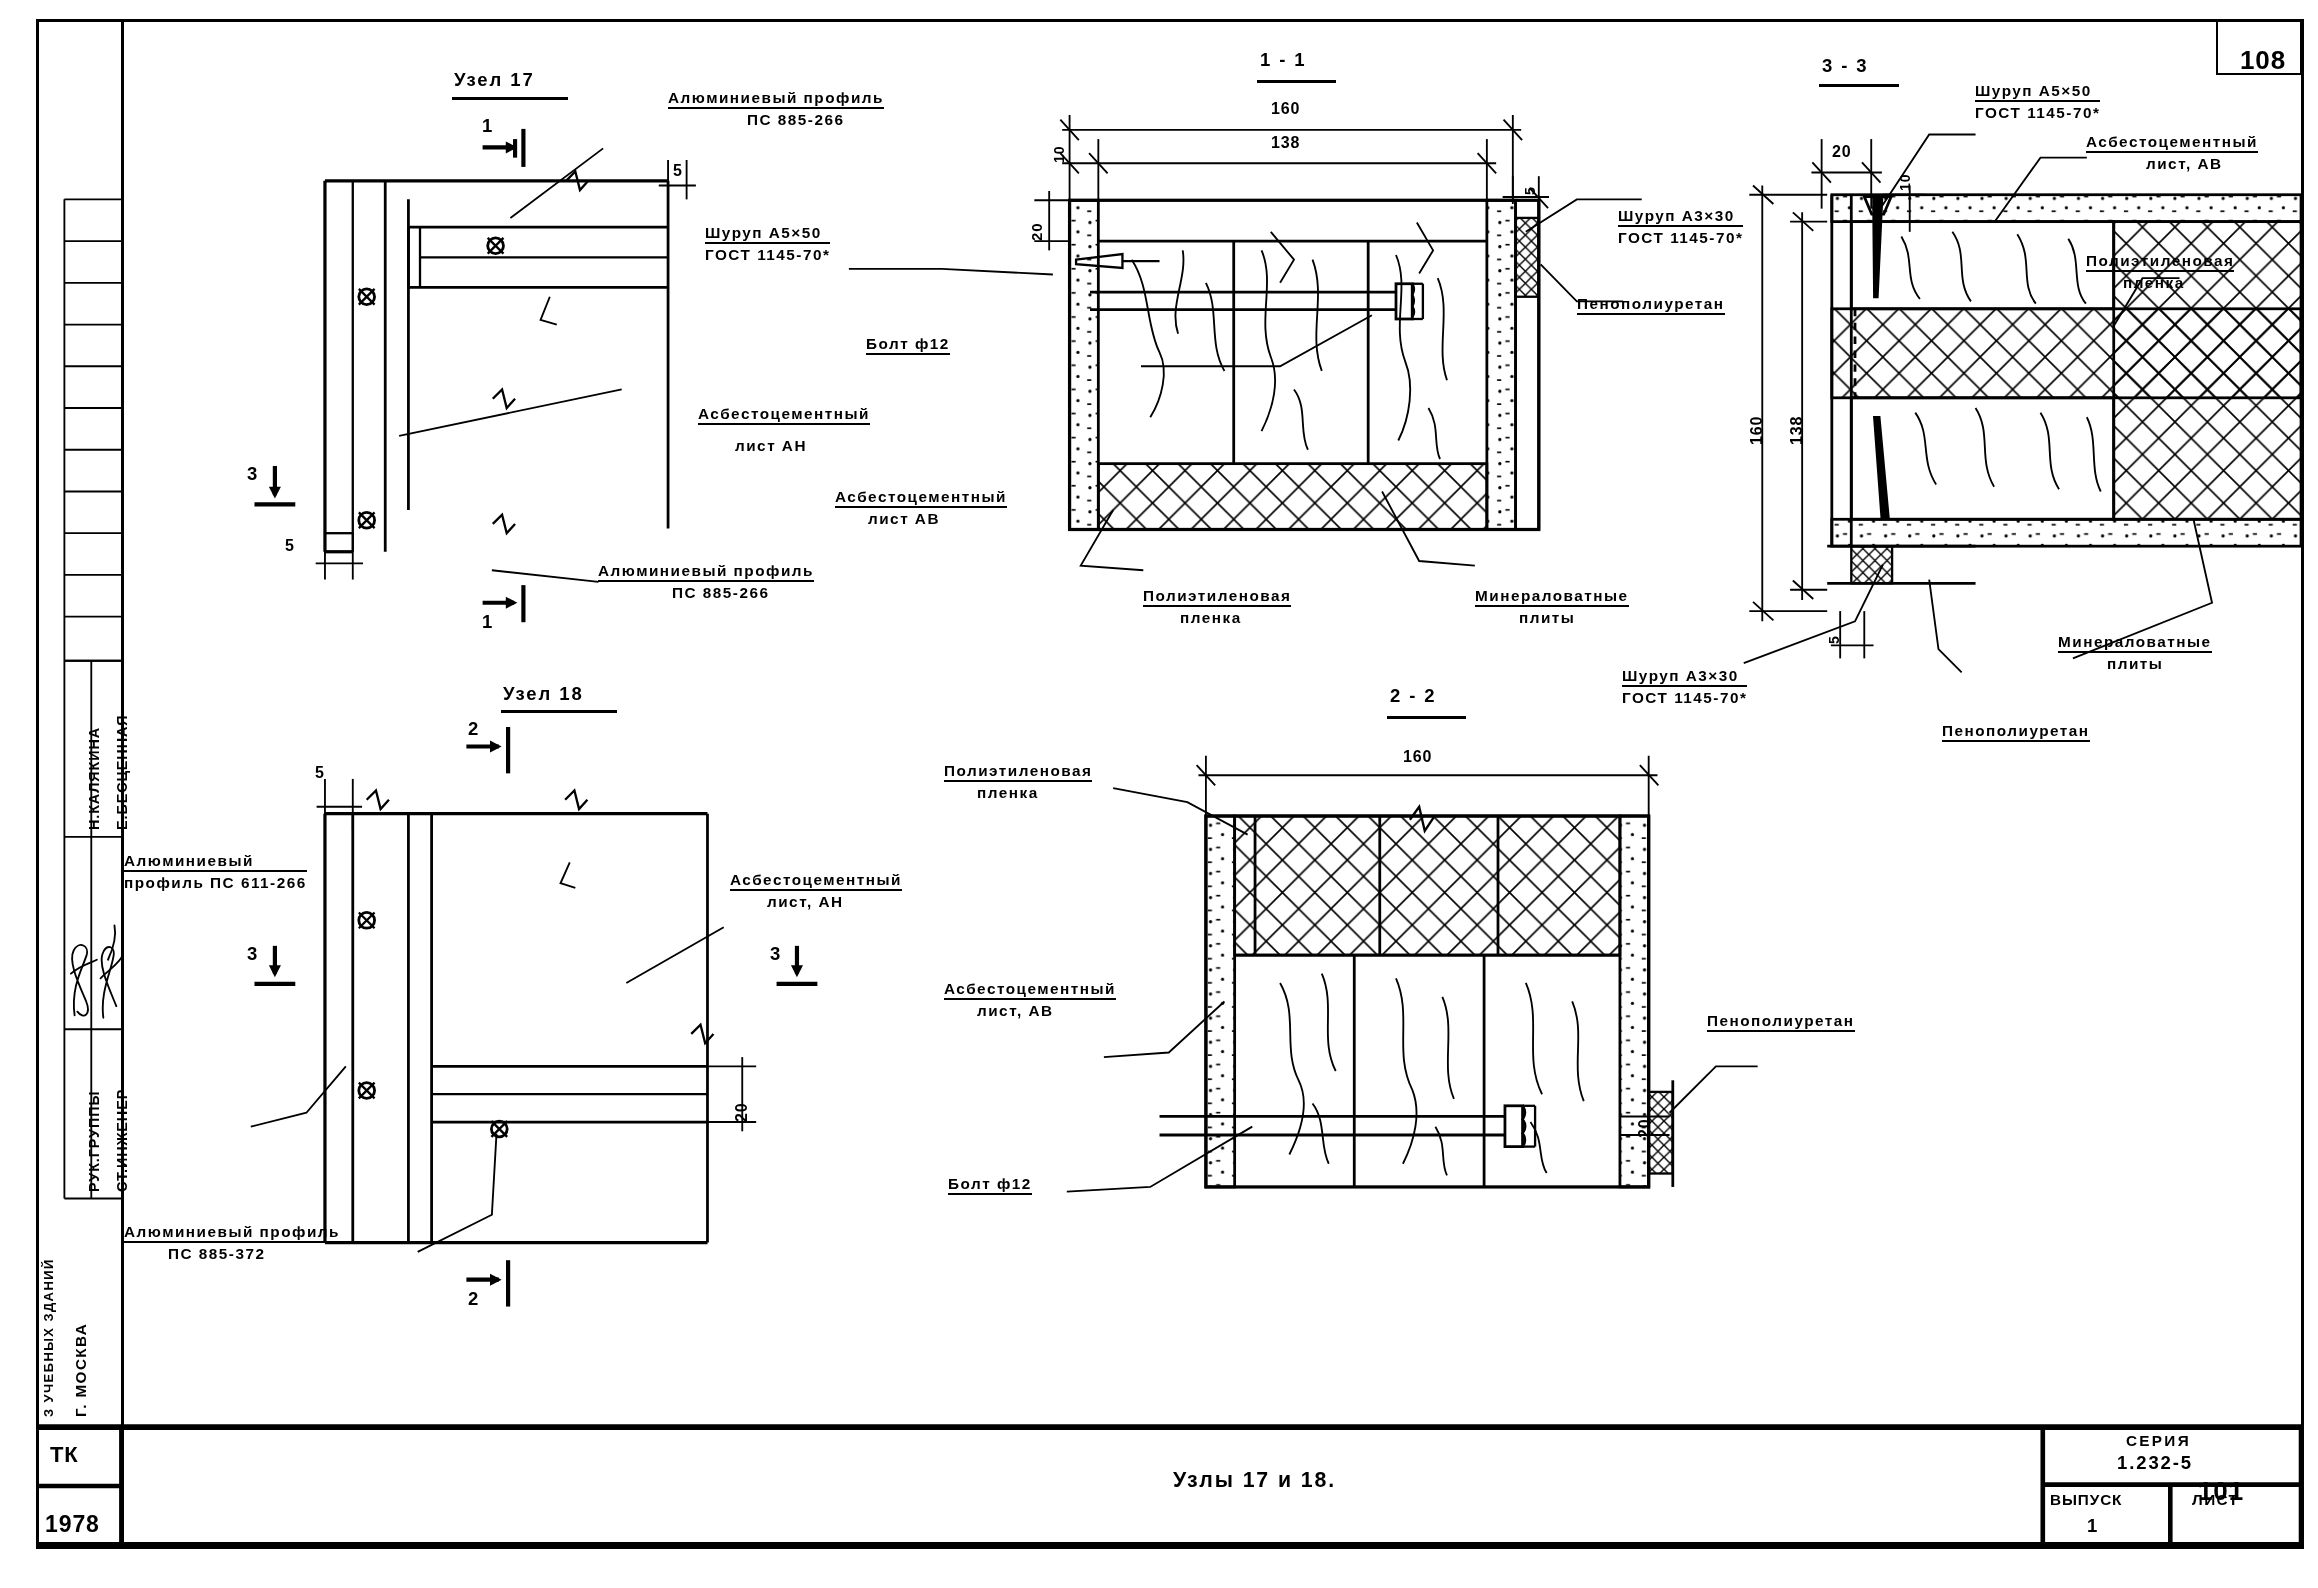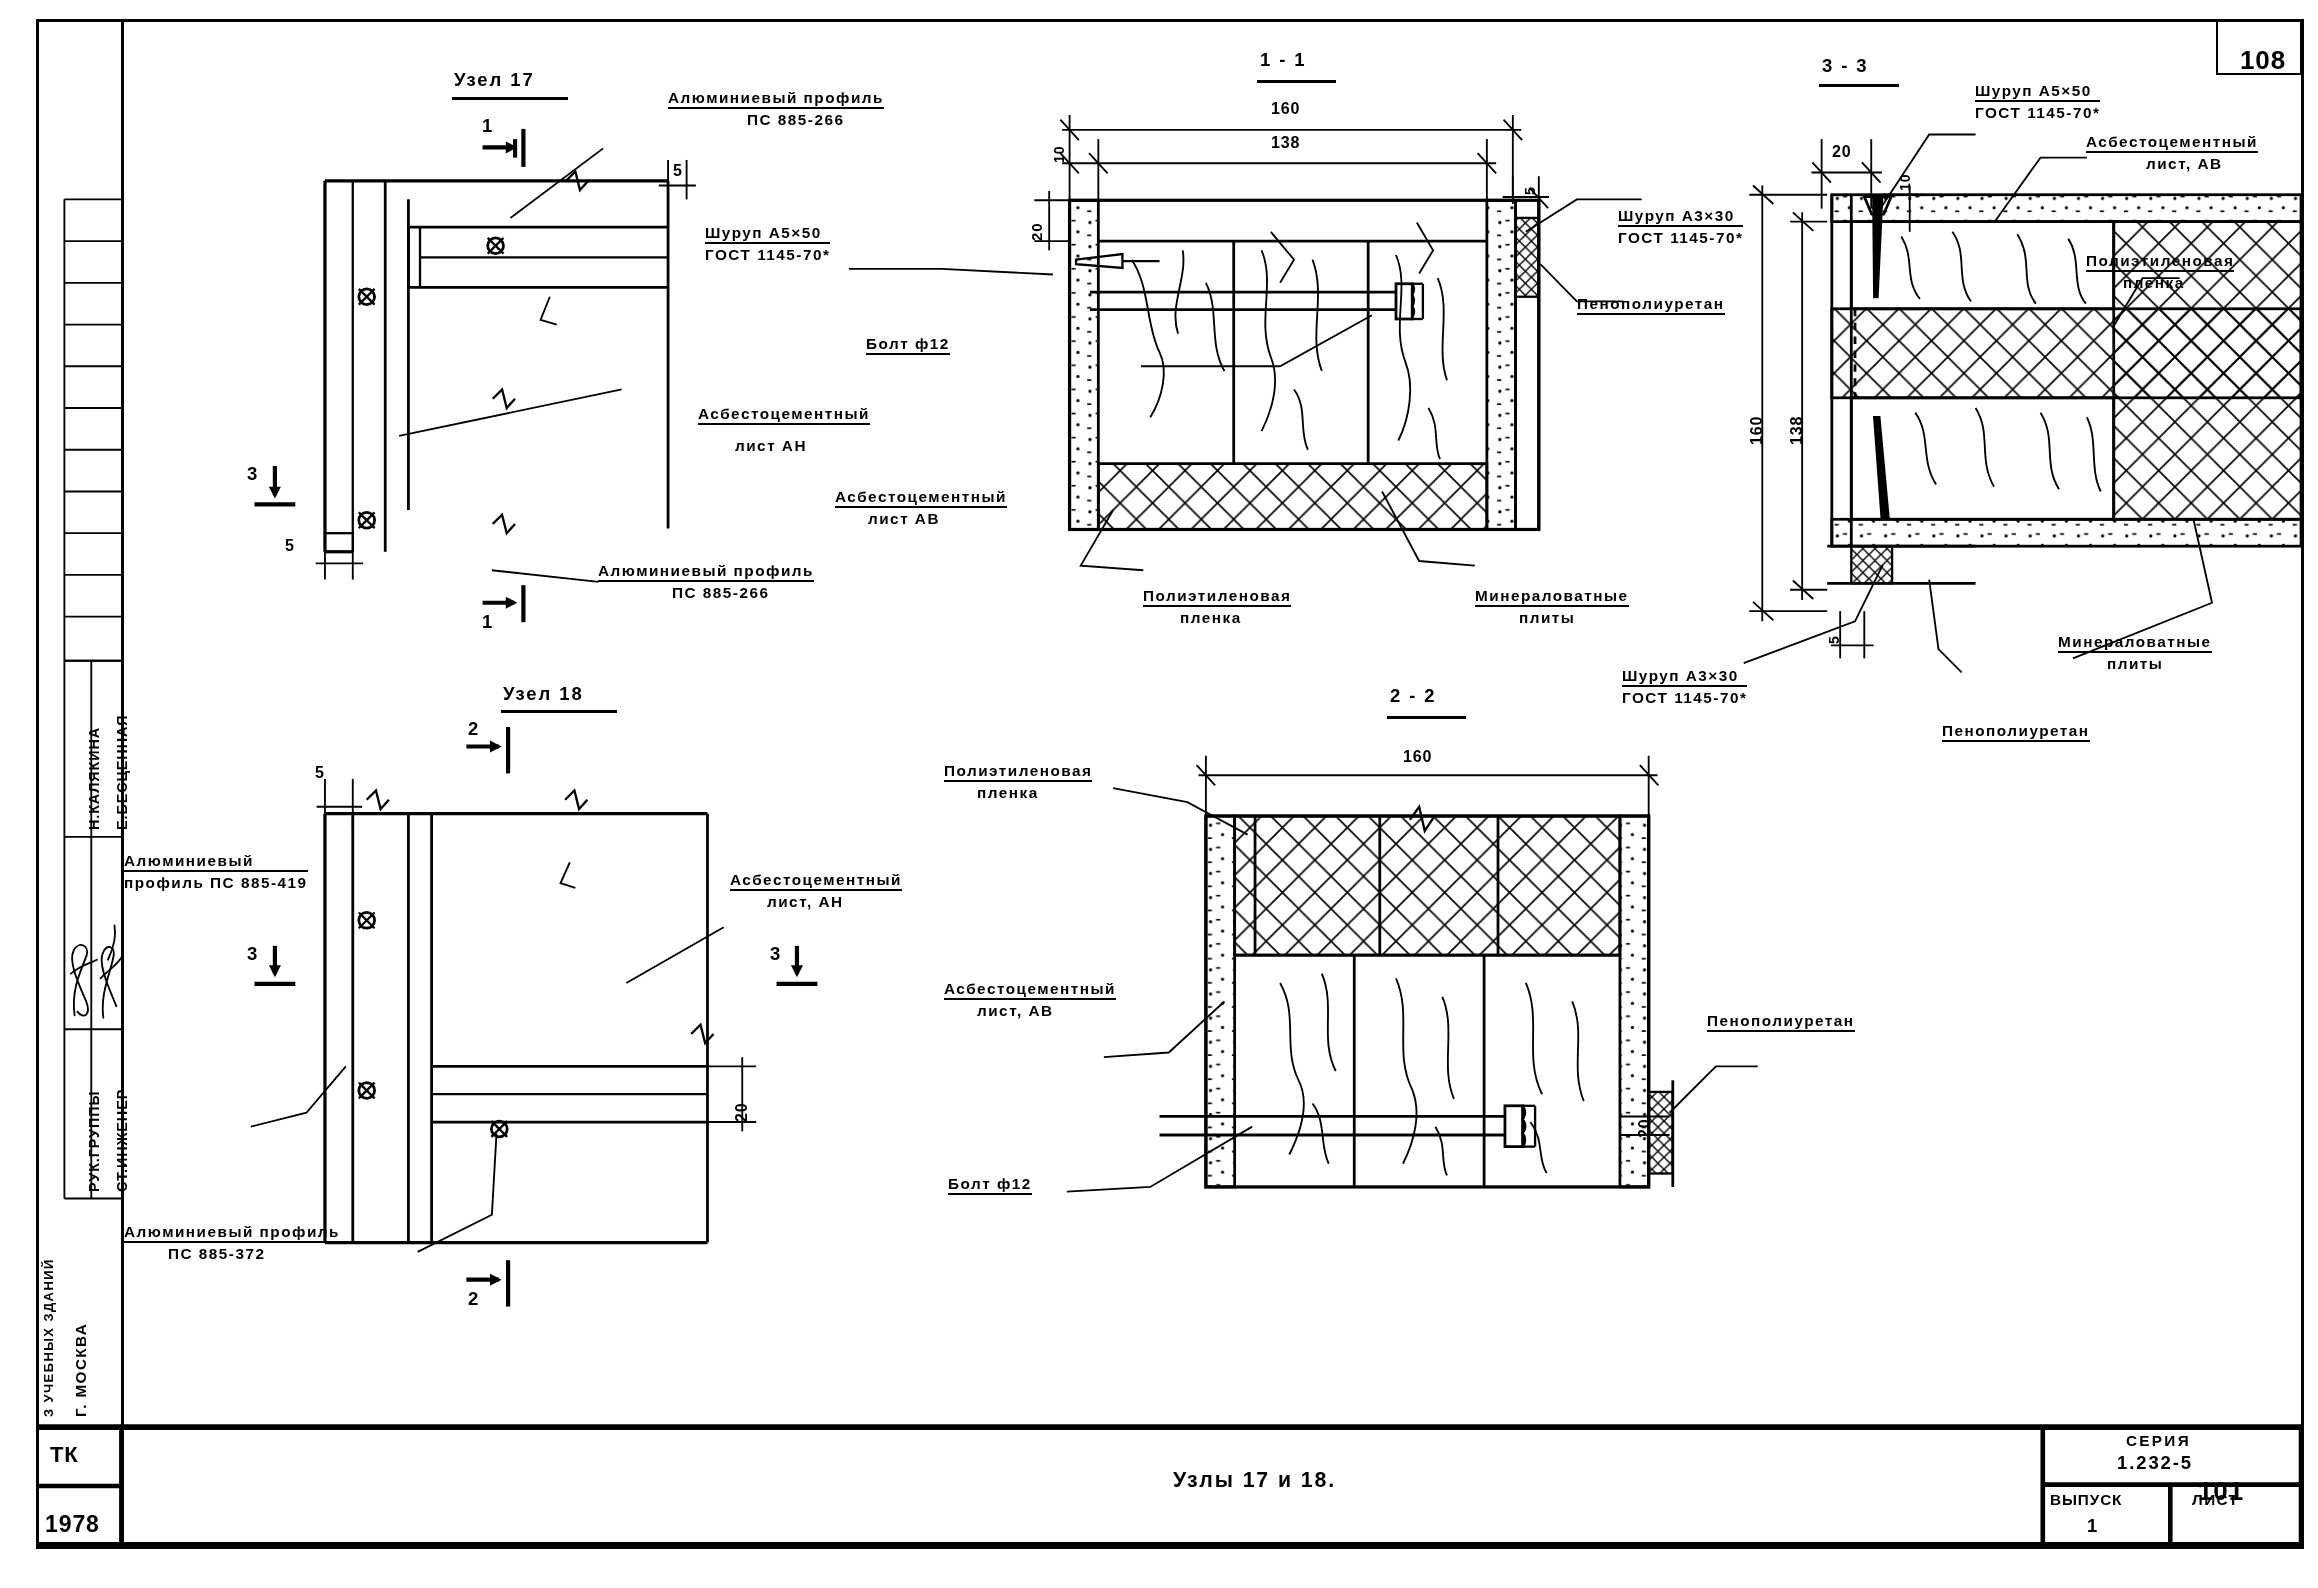--- a/index.html
+++ b/index.html
@@ -315,21 +315,21 @@
   <div class="tx seccap" style="left:468px; top:719px;">2</div>
   <div class="tx seccap" style="left:468px; top:1289px;">2</div>
   <div class="tx seccap" style="left:247px; top:944px;">3</div>
   <div class="tx seccap" style="left:770px; top:944px;">3</div>
 
   <div class="tx dim" style="left:315px; top:765px;">5</div>
   <div class="tx dimv rot90" style="left:734px; top:1122px;">20</div>
 
   <div style="position:absolute; left:124px; top:853px;">
     <div class="tx lbl ul" style="position:static;">Алюминиевый</div>
-    <div class="tx lbl" style="position:static; margin-top:2.8px;">профиль ПС 885-419</div>
+    <div class="tx lbl" style="position:static; margin-top:2.8px;">профиль ПС 611-266</div>
   </div>
 
   <div style="position:absolute; left:730px; top:872px;">
     <div class="tx lbl ul" style="position:static;">Асбестоцементный</div>
     <div class="tx lbl" style="position:static; margin-left:37px; margin-top:2.8px;">лист, АН</div>
   </div>
 
   <div style="position:absolute; left:124px; top:1224px;">
     <div class="tx lbl ul" style="position:static;">Алюминиевый профиль</div>
     <div class="tx lbl" style="position:static; margin-left:44px; margin-top:2.8px;">ПС 885-372</div>

